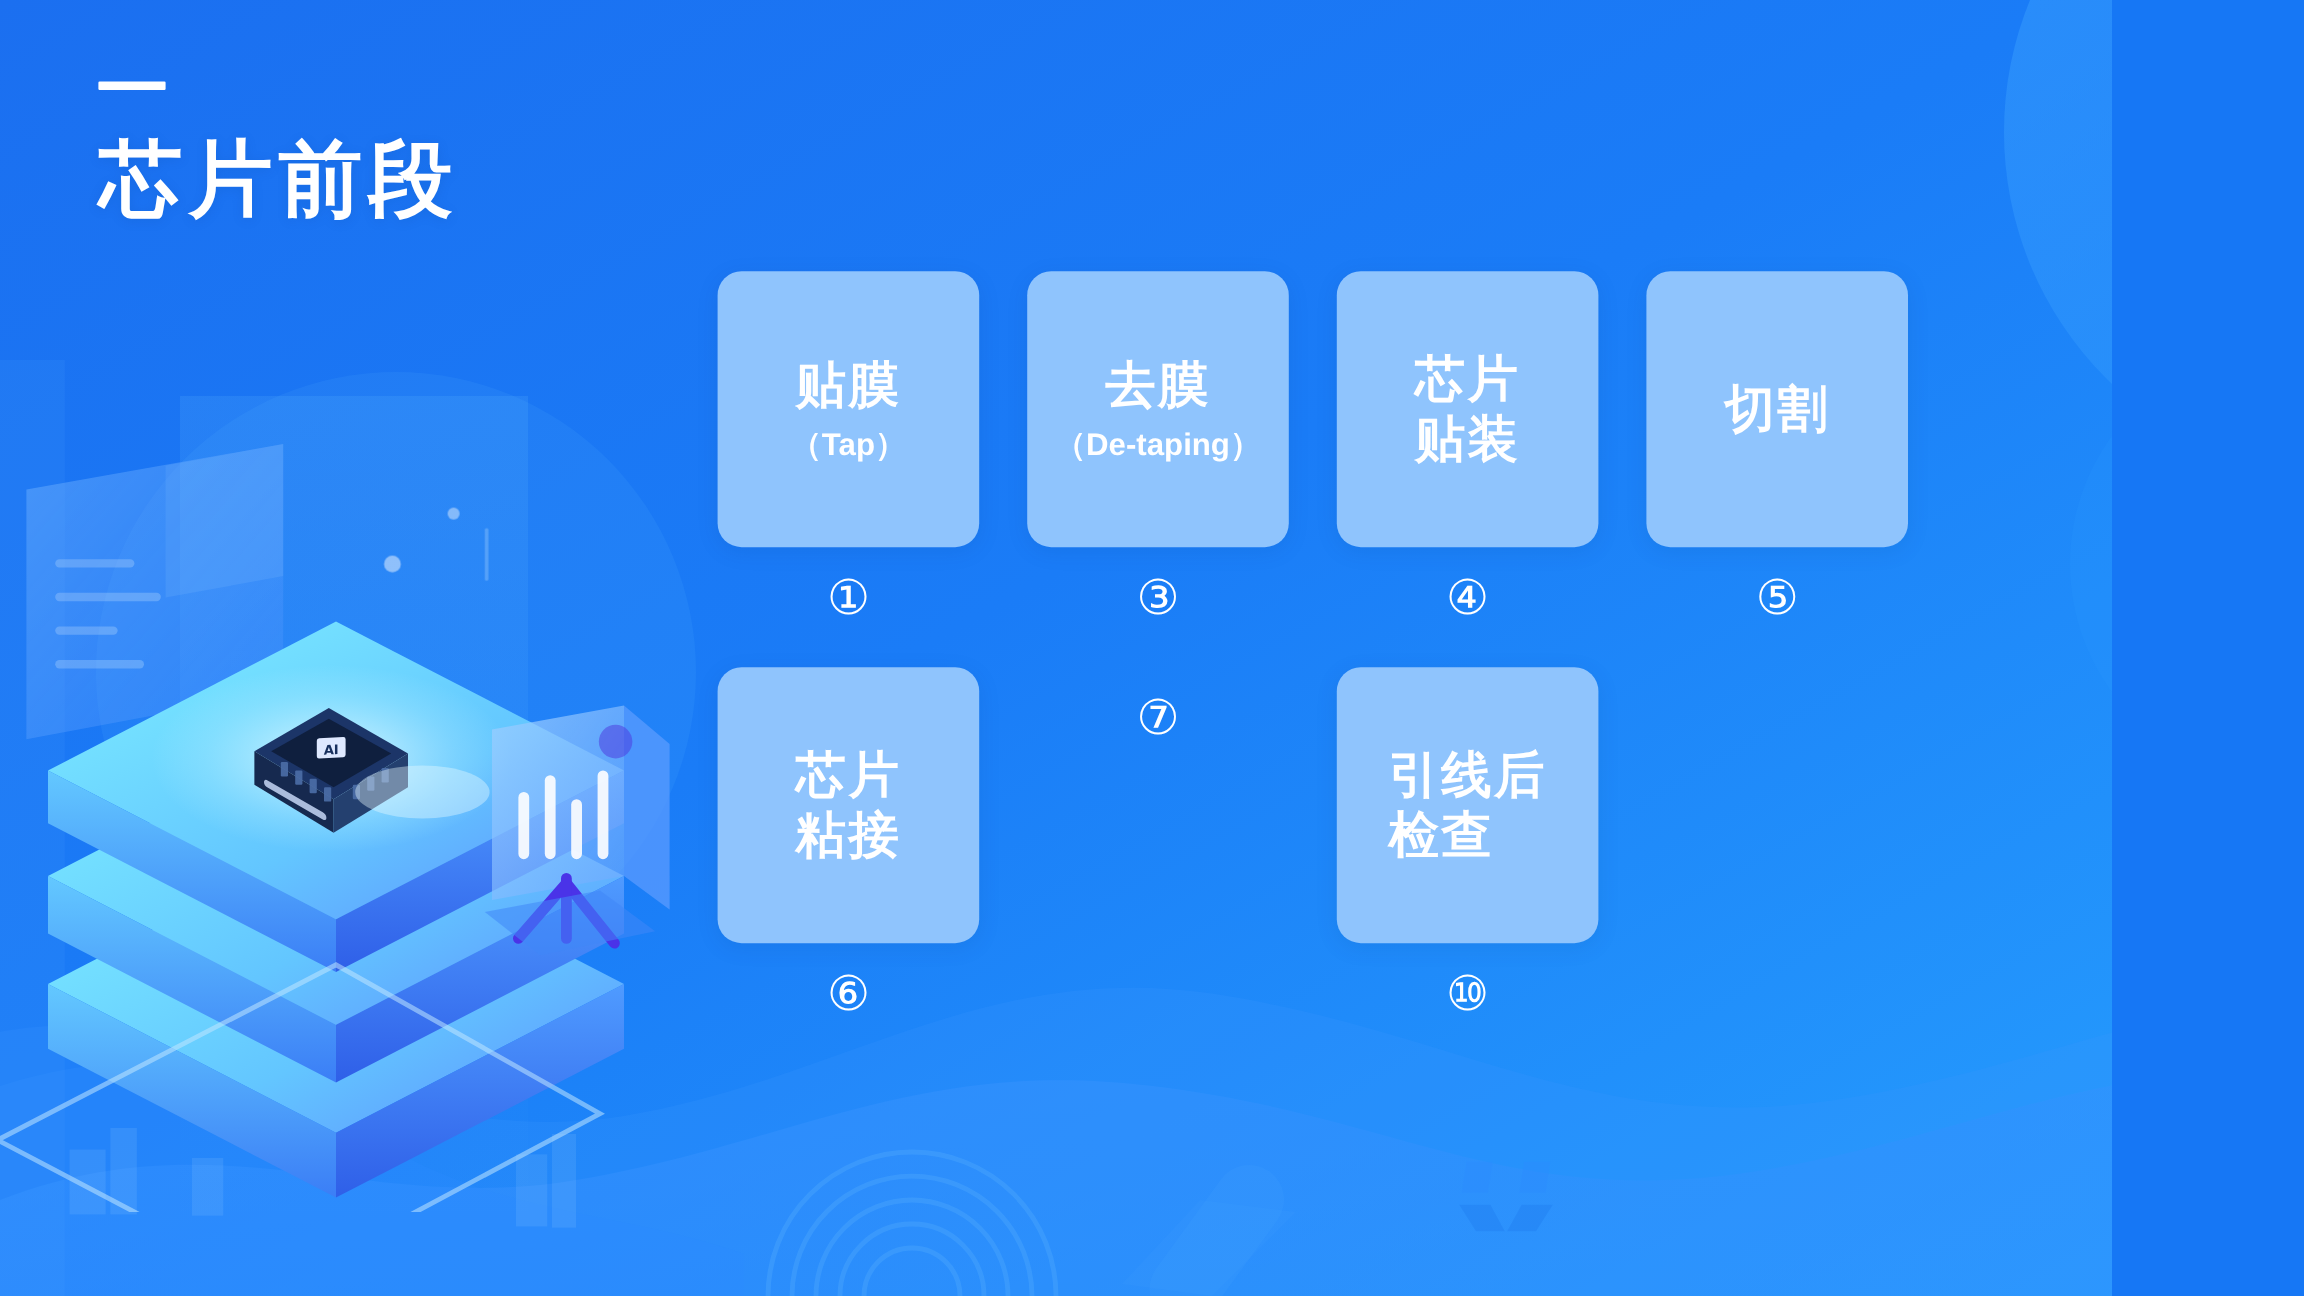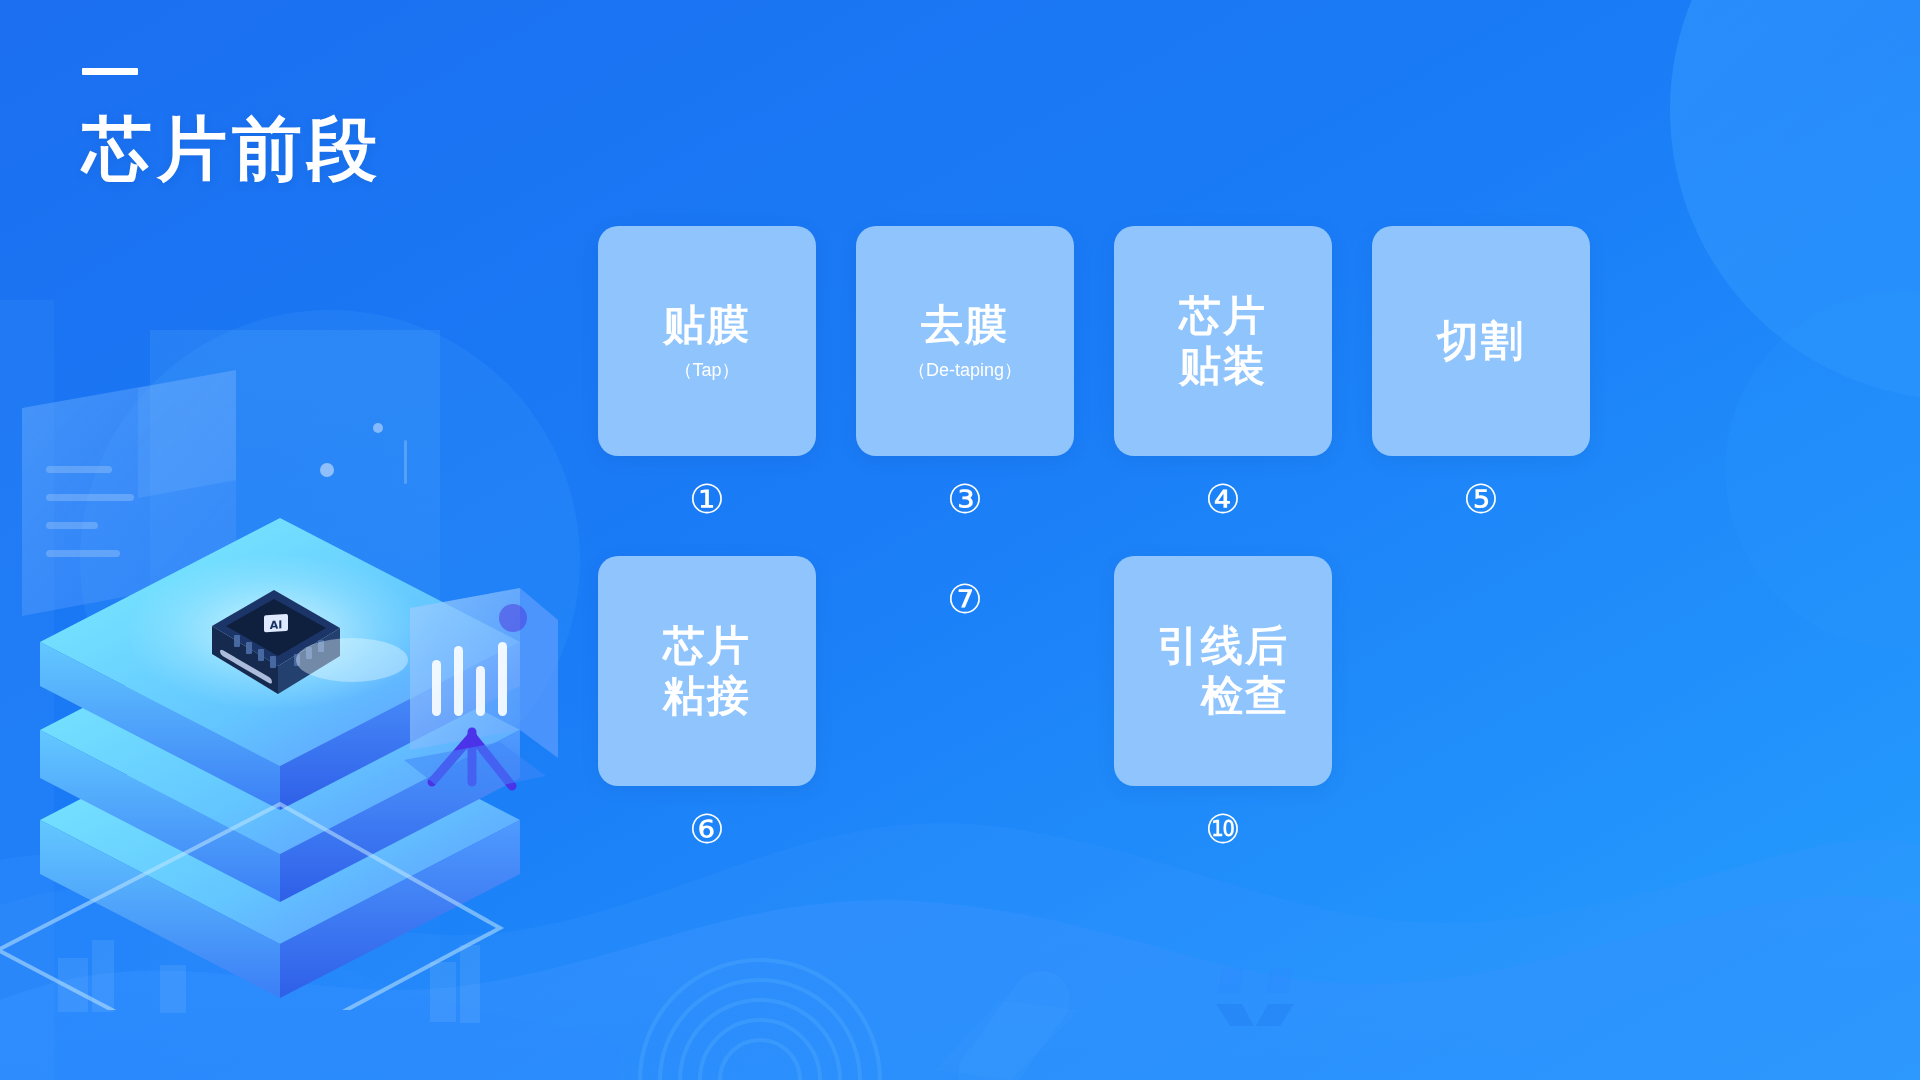--- a/index.html
+++ b/index.html
@@ -13,21 +13,21 @@
   body {
     font-family: "Liberation Sans", "DejaVu Sans", sans-serif;
     background: #1677f5;
     position: relative;
   }
 
   
   .stage {
     position: absolute;
     inset: 0;
-    width: 1920px;
+    width: 1760px;
     height: 1080px;
     background: linear-gradient(118deg, #1b6ff0 0%, #1878f5 35%, #1d87fb 68%, #239bfe 100%);
     overflow: hidden;
   }
 
   .bg-svg {
     position: absolute;
     inset: 0;
     width: 1920px;
     height: 1080px;
@@ -92,39 +92,39 @@
   .card {
     width: 218px;
     height: 230px;
     border-radius: 20px;
     background: #8fc4fd;
     display: flex;
     flex-direction: column;
     align-items: center;
     justify-content: center;
     color: #ffffff;
-    text-align: right;
+    text-align: left;
     padding: 8px 10px;
     box-shadow: 0 4px 18px rgba(12,60,130,.10);
   }
   .card.highlight {
     background: #ffffff;
     color: #111418;
     box-shadow: 0 8px 26px rgba(8,48,110,.22);
   }
   .card-title {
     font-size: 42px;
     font-weight: 700;
     line-height: 1.18;
     letter-spacing: 2px;
     white-space: pre-line;
   }
   .card-sub {
-    font-size: 18px;
-    font-weight: 400;
+    font-size: 26px;
+    font-weight: 700;
     line-height: 1.2;
     margin-top: 10px;
     letter-spacing: 0px;
     white-space: nowrap;
   }
   .num {
     margin-top: 22px;
     width: 42px;
     height: 42px;
     display: flex;

